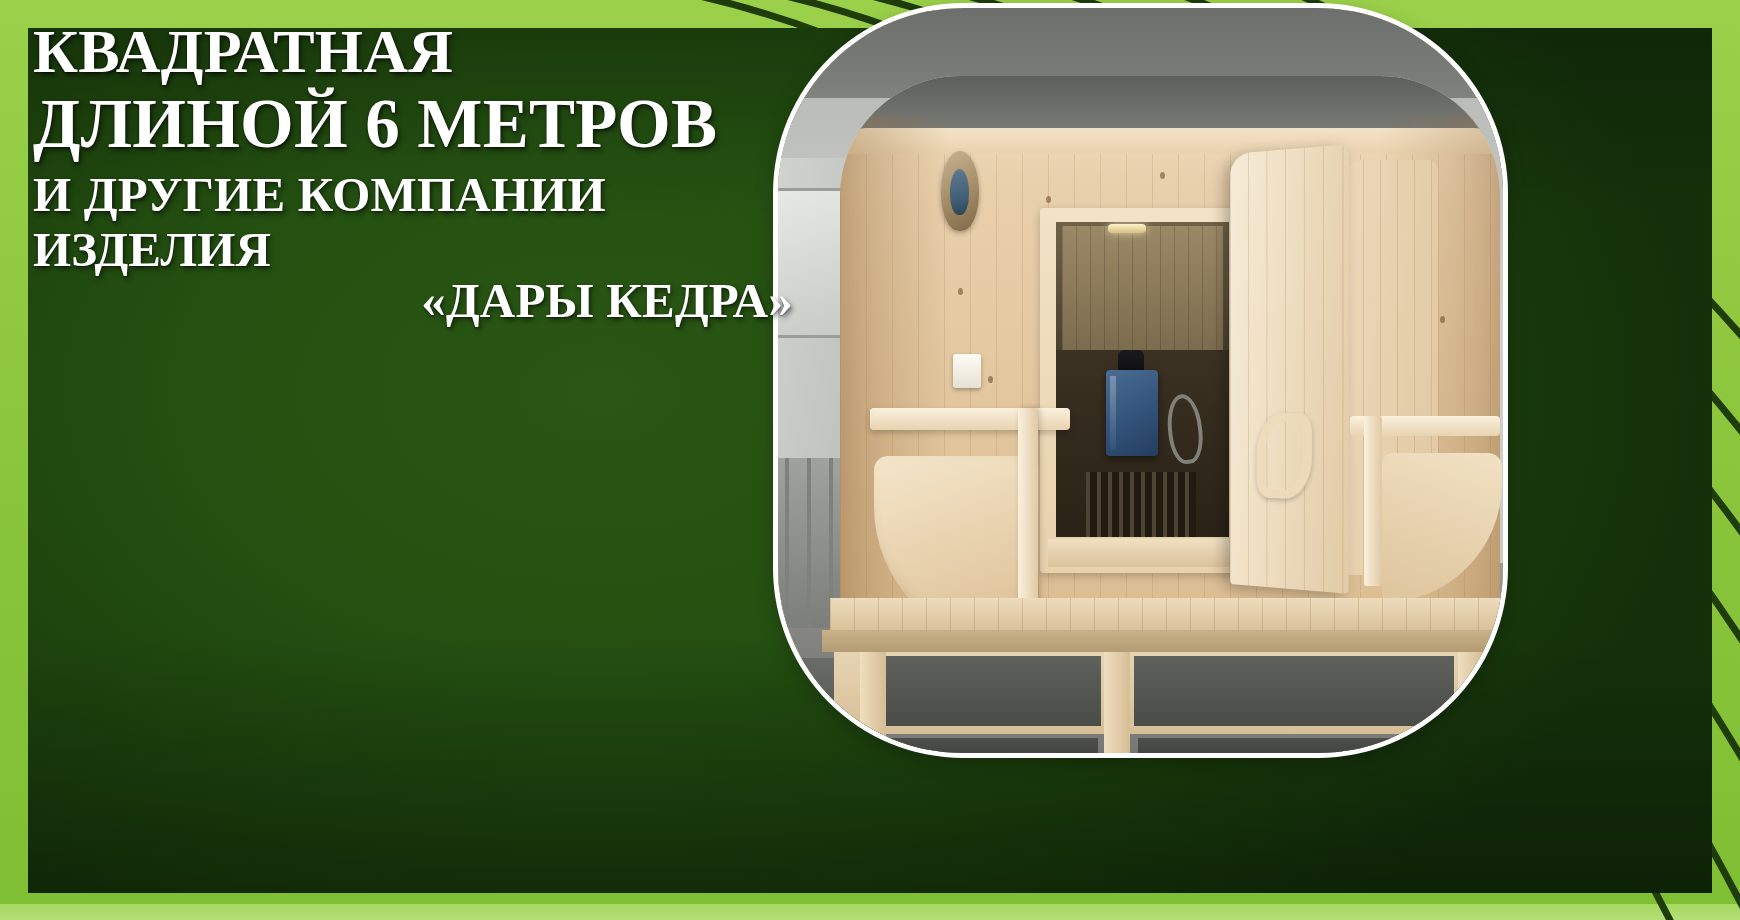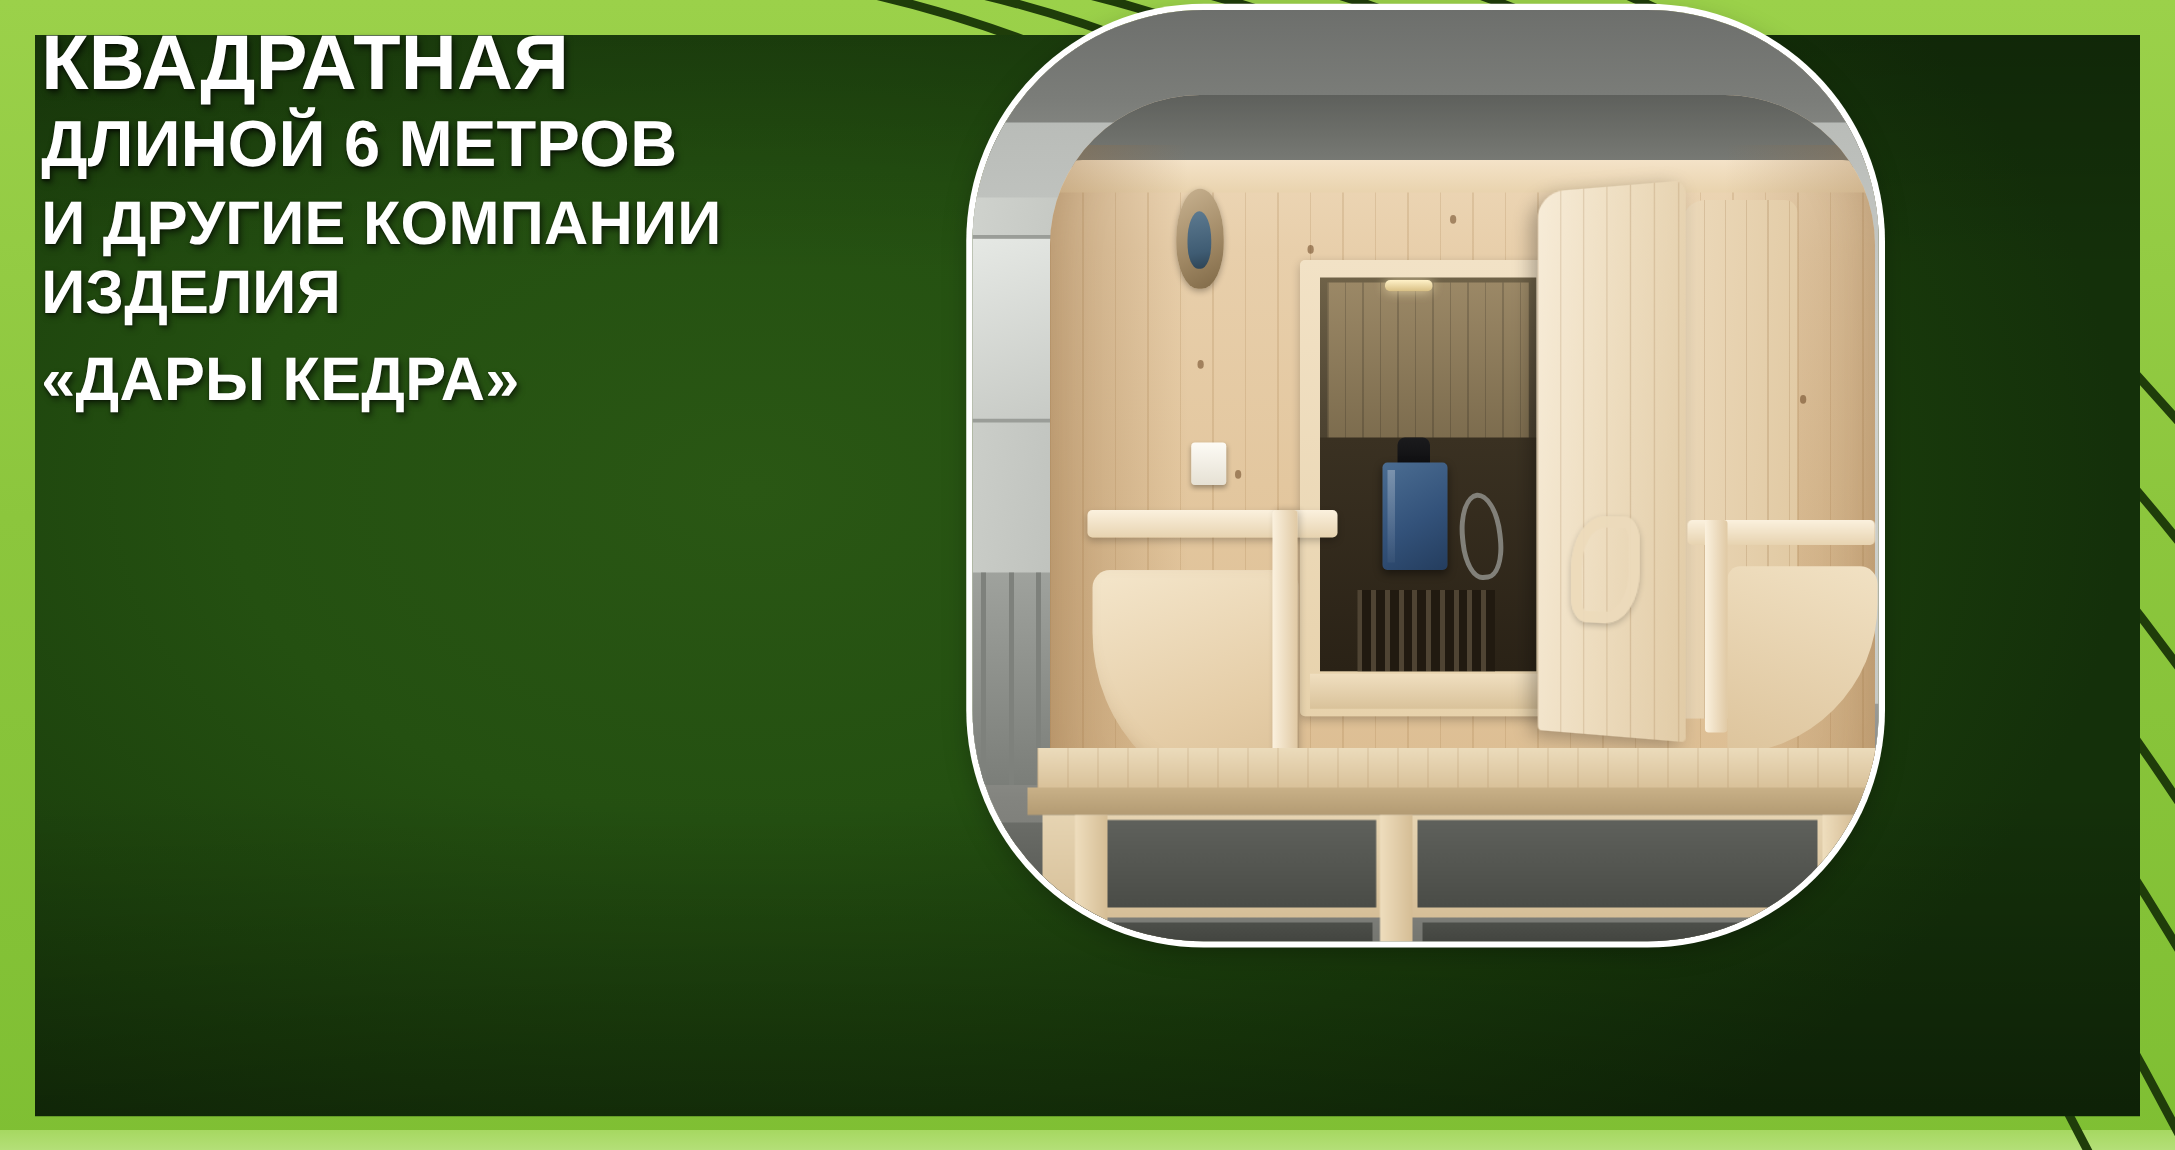--- a/index.html
+++ b/index.html
@@ -9,20 +9,21 @@
     background:#8dc63f;
   }
 
   
   #thumbnail {
     position:relative;
     width:1740px;
     height:920px;
     background:#c2410c;
     overflow:hidden;
+    font-family:Liberation Serif, serif;
   }
 
   
   .outer-frame {
     position:absolute; inset:0;
     background:
       linear-gradient(180deg, #9bd14a 0%, #8cc63d 45%, #7fbf33 100%);
   }
   .outer-frame-bottomband {
     position:absolute; left:0; right:0; bottom:0; height:16px;
@@ -66,37 +67,37 @@
     font-weight:bold;
     letter-spacing:.2px;
     line-height:.97;
     text-shadow:
       2px 3px 5px rgba(0,0,0,.55),
       0 1px 2px rgba(0,0,0,.5);
     white-space:nowrap;
   }
   .hl-1 { font-size:62px; }
   .hl-2 { font-size:62px; margin-top:10px; }
-  .hl-3 { font-size:52px; margin-top:10px; }
+  .hl-3 { font-size:69px; margin-top:10px; }
 
   .subline {
     display:block;
     color:#ffffff;
     font-weight:bold;
     font-size:49px;
     line-height:1.04;
     letter-spacing:.2px;
     text-shadow:
       2px 3px 5px rgba(0,0,0,.5),
       0 1px 2px rgba(0,0,0,.45);
     white-space:nowrap;
   }
   .sub-1 { margin-top:12px; }
   .sub-2 { margin-top:4px; }
-  .sub-3 { margin-top:20px; }
+  .sub-3 { margin-top:0;text-align:right; }
 
   .footline {
     position:absolute;
     left:34px; top:631px;
     z-index:6;
   }
   .fl {
     display:block;
     color:#ffffff;
     font-weight:normal;

